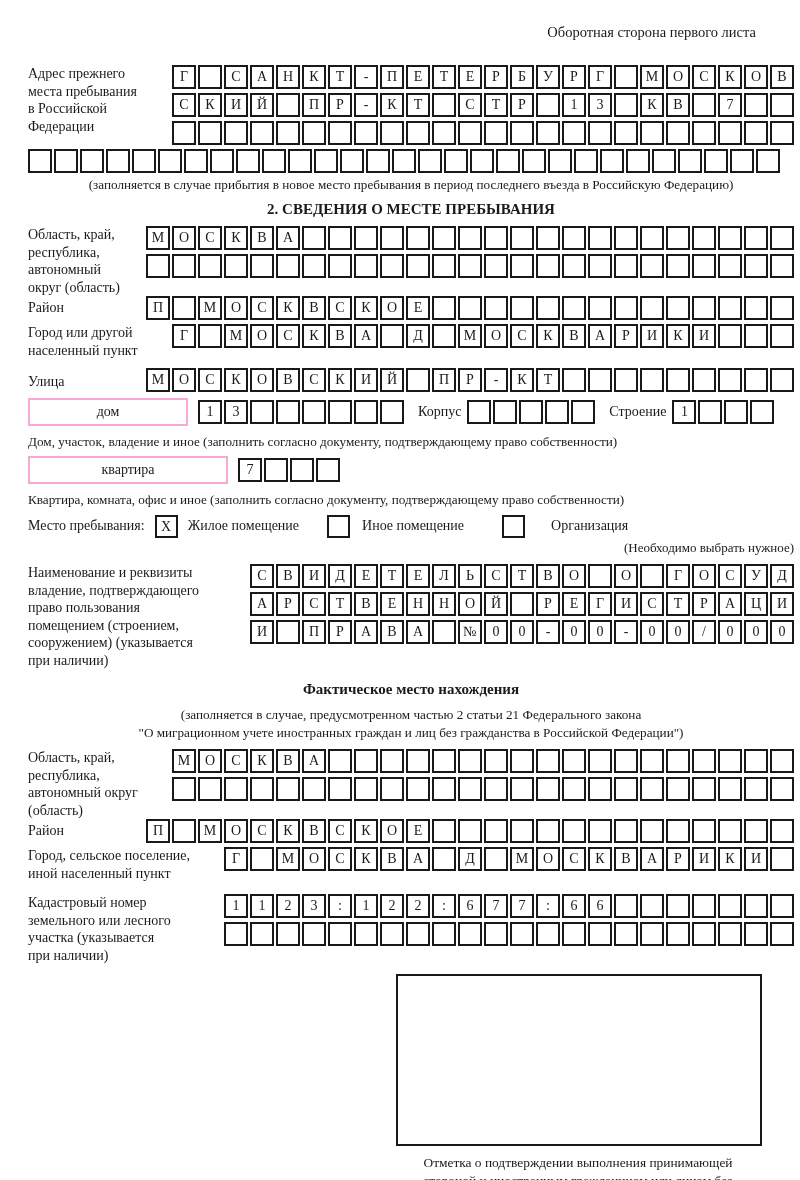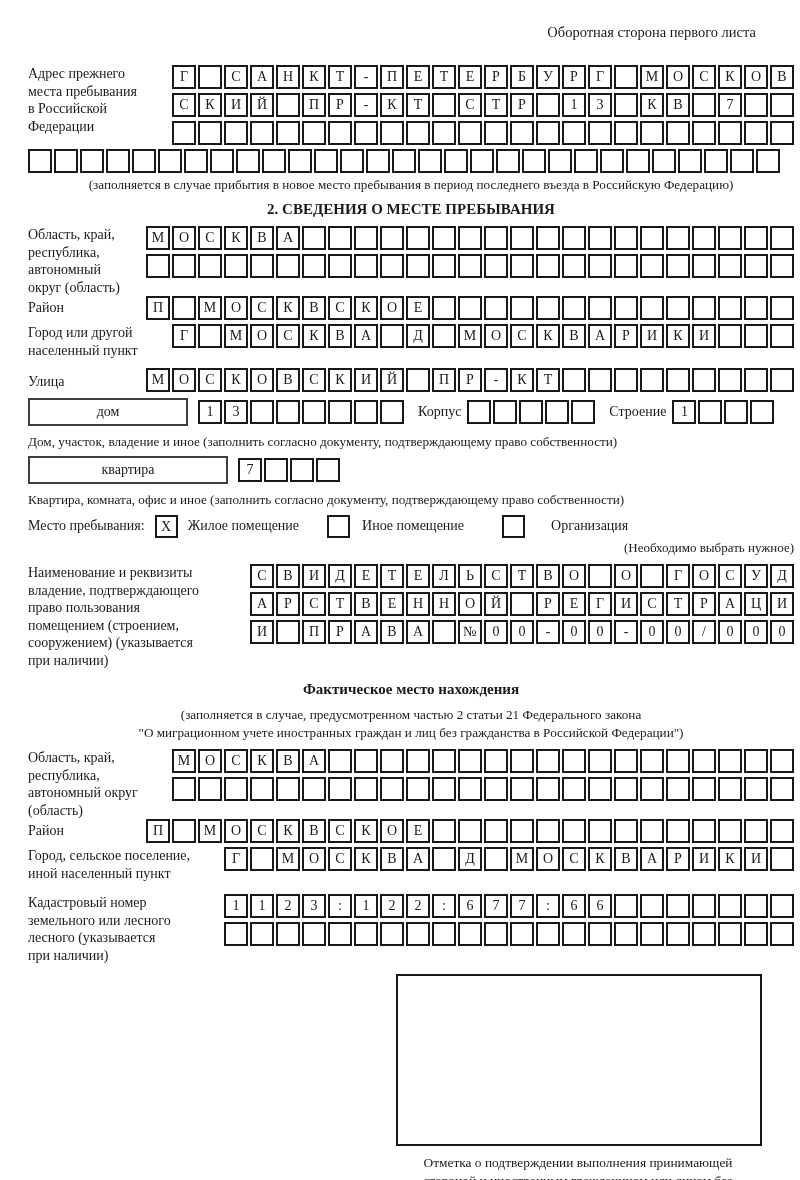--- a/index.html
+++ b/index.html
@@ -23,21 +23,21 @@
   .label{flex:0 0 auto;font-size:14px;line-height:17.5px;}
   .lw144{width:144px;} .lw118{width:118px;} .lw222{width:222px;} .lw196{width:196px;}
   .label.single{line-height:24px;}
 
   .note{font-size:13.2px;margin:8px 0 6px 0;}
   .note.center{text-align:center;margin-top:2px;}
   .sec-title{font-weight:bold;font-size:15px;text-align:center;margin:8px 0 8px 0;}
 
   
   .typebox{
-    flex:0 0 auto;border:2px solid #404040;height:24px;line-height:24px;
+    flex:0 0 auto;border:2px solid #f9a8d4;height:24px;line-height:24px;
     text-align:center;font-size:14px;background:#fff;
   }
   .houserow{display:flex;align-items:center;margin:2px 0 4px 0;}
   .inline-label{font-size:14px;line-height:24px;flex:0 0 auto;}
 
   
   .stayrow{display:flex;align-items:center;margin:6px 0 2px 0;}
   .checkbox{
     flex:0 0 auto;width:19px;height:19px;border:2px solid #191919;
     font-size:14px;line-height:19px;text-align:center;background:#fff;
@@ -603,21 +603,21 @@
         <span class="cell">К</span>
         <span class="cell">И</span>
         <span class="cell"></span>
       </div>
   </div>
 
   <div class="rowflex" style="margin-top:12px;">
     <div class="label lw196">
         <div>Кадастровый номер</div>
         <div>земельного или лесного</div>
-        <div>лесного (указывается</div>
+        <div>участка (указывается</div>
         <div>при наличии)</div>
       </div>
     <div>
       <div class="cellrow">
           <span class="cell">1</span>
           <span class="cell">1</span>
           <span class="cell">2</span>
           <span class="cell">3</span>
           <span class="cell">:</span>
           <span class="cell">1</span>

